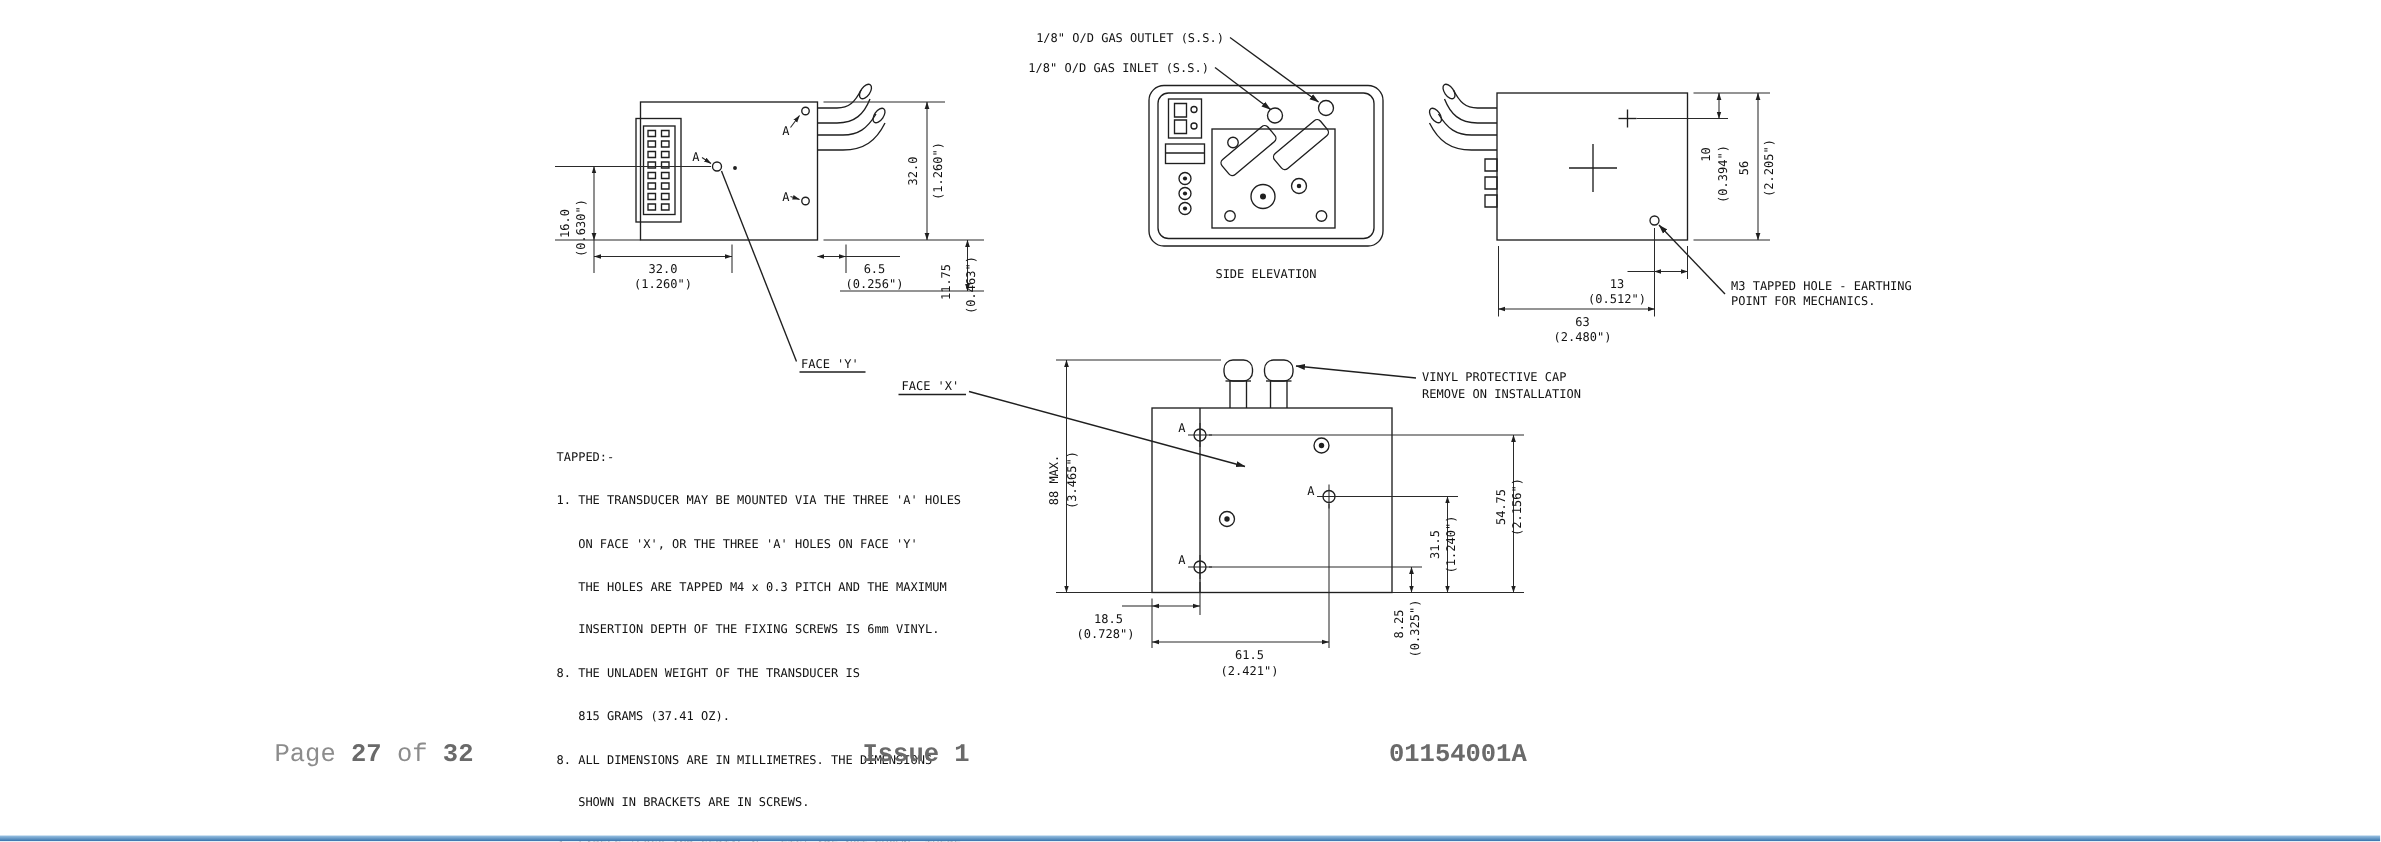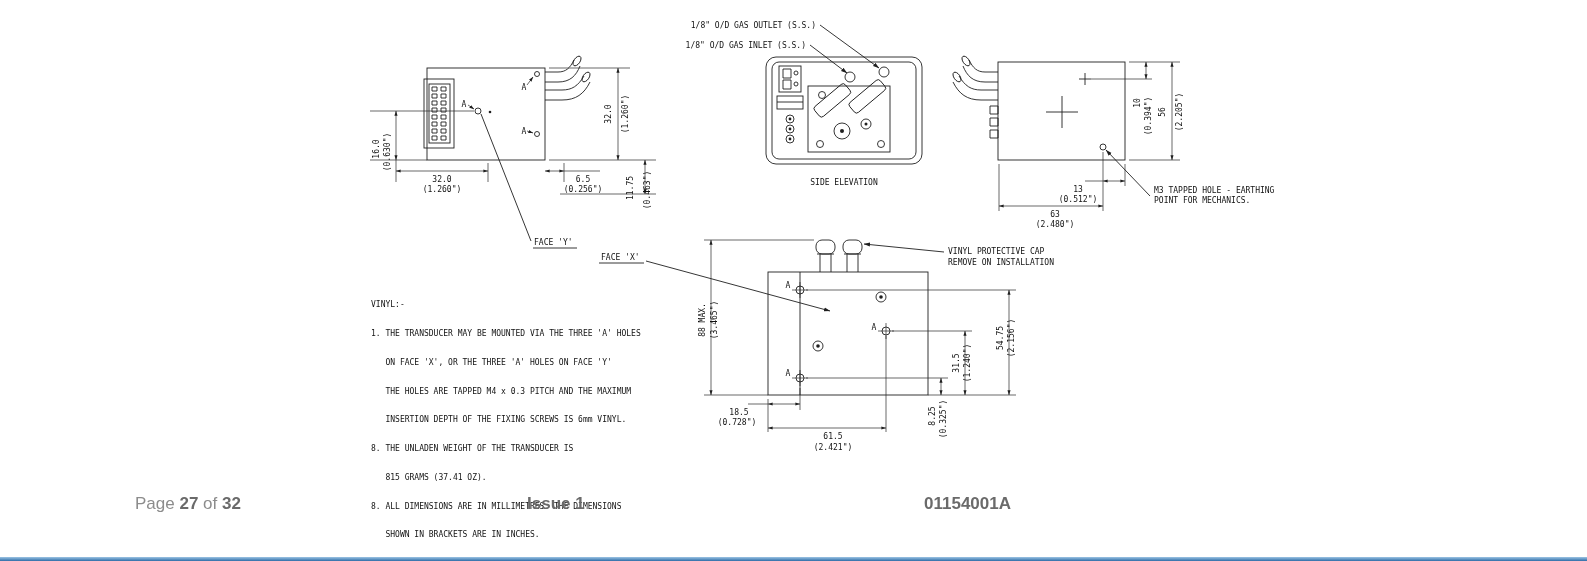--- a/index.html
+++ b/index.html
@@ -11,22 +11,22 @@
   svg.drawing { position:absolute; left:0; top:0; }
   .ln { stroke:#1f1f1f; stroke-width:0.9; fill:none; }
   .dl { stroke:#2a2a2a; stroke-width:0.7; fill:none; }
   .tx { font-family:"DejaVu Sans Mono", monospace; font-size:8px; fill:#121212; }
   .notes {
     position:absolute; left:371px; top:281px;
     font-family:"DejaVu Sans Mono", monospace; font-size:8px; line-height:9.6px;
     color:#121212; white-space:pre;
   }
   .footer {
-    position:absolute; top:494px; font-family:Liberation Sans, sans-serif;
-    font-size:17px; color:#8c8c8c; white-space:nowrap;
+    position:absolute; top:494px; font-family:Liberation Mono, monospace;
+    font-size:17px; color:#8c8c8c; white-space:nowrap;margin-left:48px;
   }
   .footer b, .footer.bold { font-weight:bold; color:#6a6a6a; }
   .bluebar {
     position:absolute; left:0; right:0; bottom:0; height:4px;
     background:linear-gradient(to bottom, #9cc4e4, #2f6da8);
   }
 </style>
 </head>
 <body>
 
@@ -279,38 +279,38 @@
     <g>
       <line class="dl" x1="806" y1="290" x2="1016" y2="290"></line>
       <line class="dl" x1="1009" y1="290" x2="1009" y2="395" marker-start="url(#ar)" marker-end="url(#ar)"></line>
       <text class="tx" x="1003" y="338" text-anchor="middle" transform="rotate(-90 1003 338)">54.75</text>
       <text class="tx" x="1014" y="338" text-anchor="middle" transform="rotate(-90 1014 338)">(2.156")</text>
     </g>
   </g>
 </svg>
 
 <div class="notes">
-  <div>VINYL:-</div>
+  <div>TAPPED:-</div>
   <div>1. THE TRANSDUCER MAY BE MOUNTED VIA THE THREE 'A' HOLES</div>
   <div>   ON FACE 'X', OR THE THREE 'A' HOLES ON FACE 'Y'</div>
   <div>   THE HOLES ARE TAPPED M4 x 0.3 PITCH AND THE MAXIMUM</div>
   <div>   INSERTION DEPTH OF THE FIXING SCREWS IS 6mm VINYL.</div>
   <div>8. THE UNLADEN WEIGHT OF THE TRANSDUCER IS</div>
   <div>   815 GRAMS (37.41 OZ).</div>
   <div>8. ALL DIMENSIONS ARE IN MILLIMETRES. THE DIMENSIONS</div>
-  <div>   SHOWN IN BRACKETS ARE IN INCHES.</div>
+  <div>   SHOWN IN BRACKETS ARE IN SCREWS.</div>
   <div>4. LABELS (LOGO AND SERIAL No. ETC) ARE NOT SHOWN. THERE</div>
   
   
 </div>
 
 <div class="footer" style="left:135px">
   <span>Page</span>
   <b>27</b>
   <span>of</span>
   <b>32</b>
 </div>
 <div class="footer bold" style="left:527px">Issue 1</div>
-<div class="footer bold" style="left:924px">01154001A</div>
+<div class="footer bold" style="left:878px">01154001A</div>
 
 <div class="bluebar"></div>
 
 </div>
 
 </body></html>

